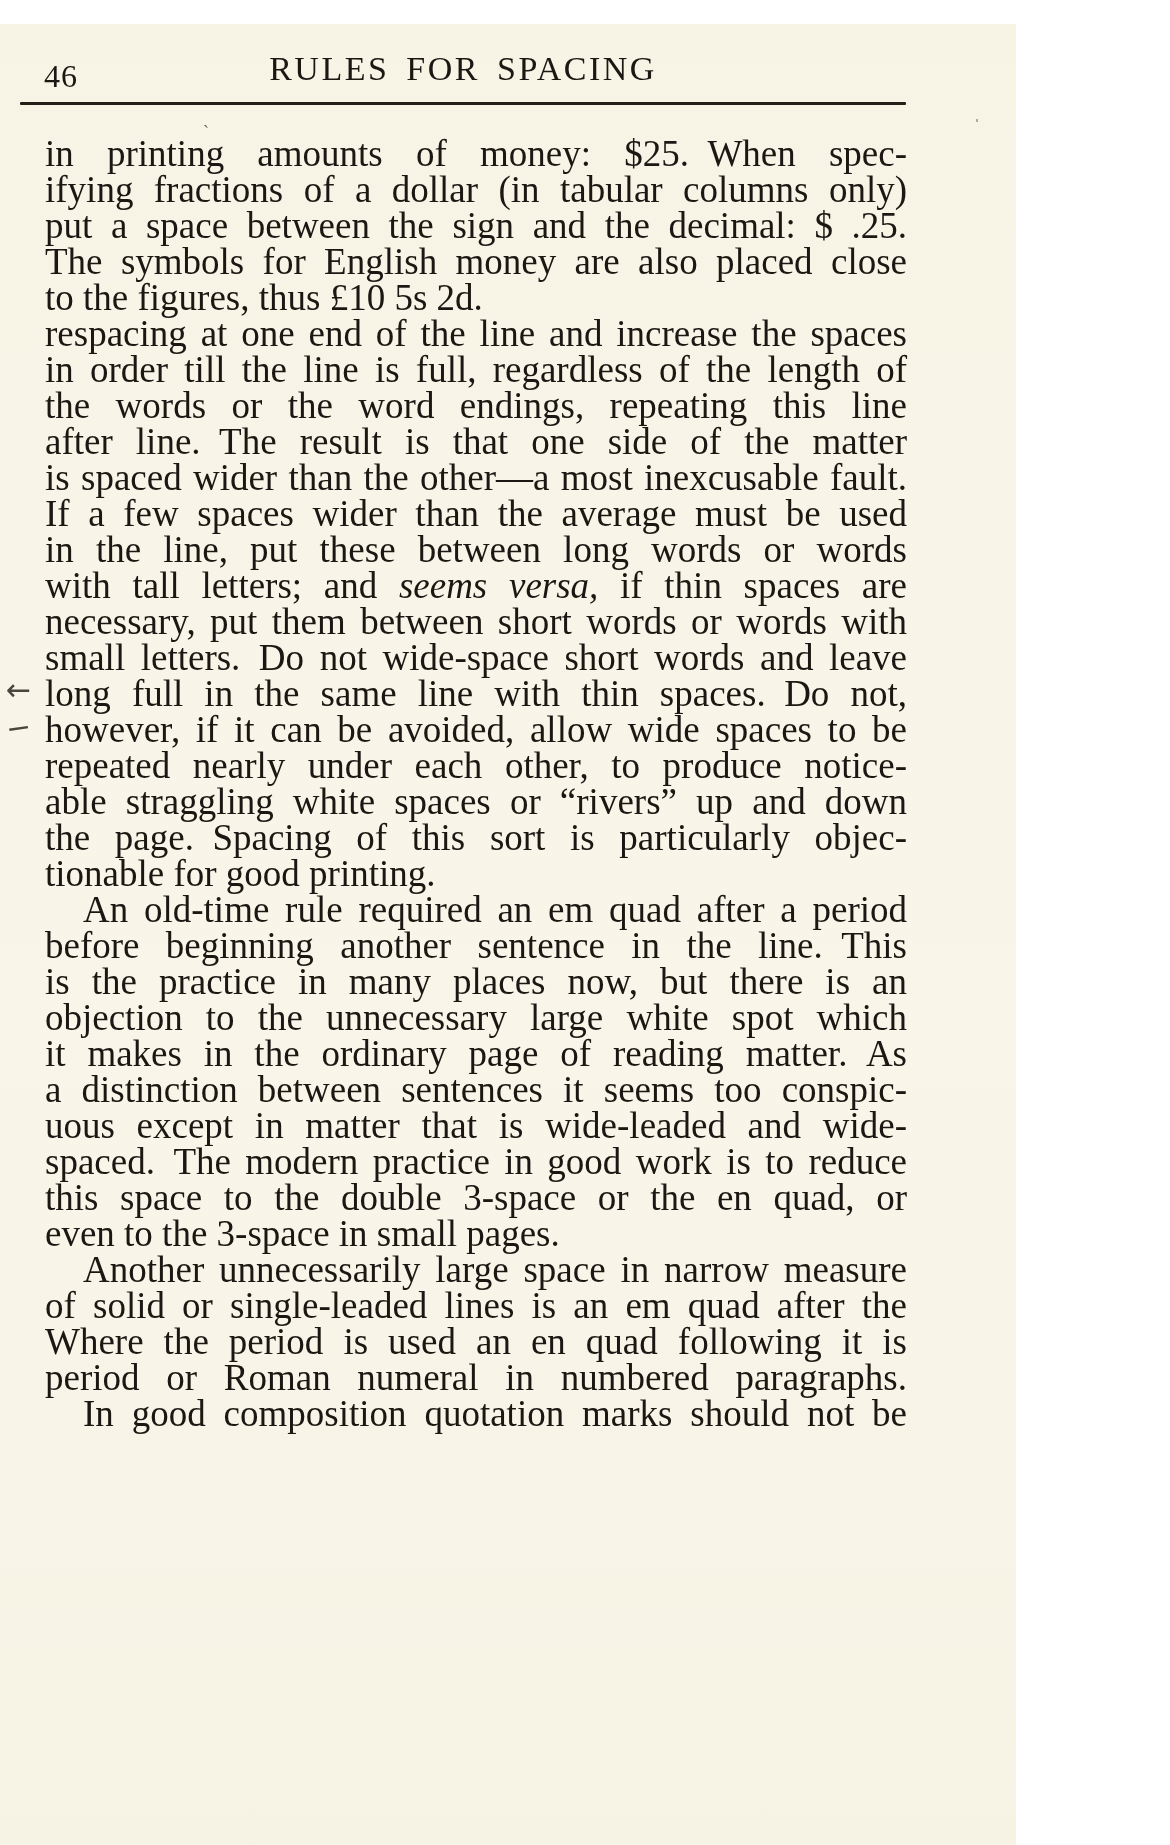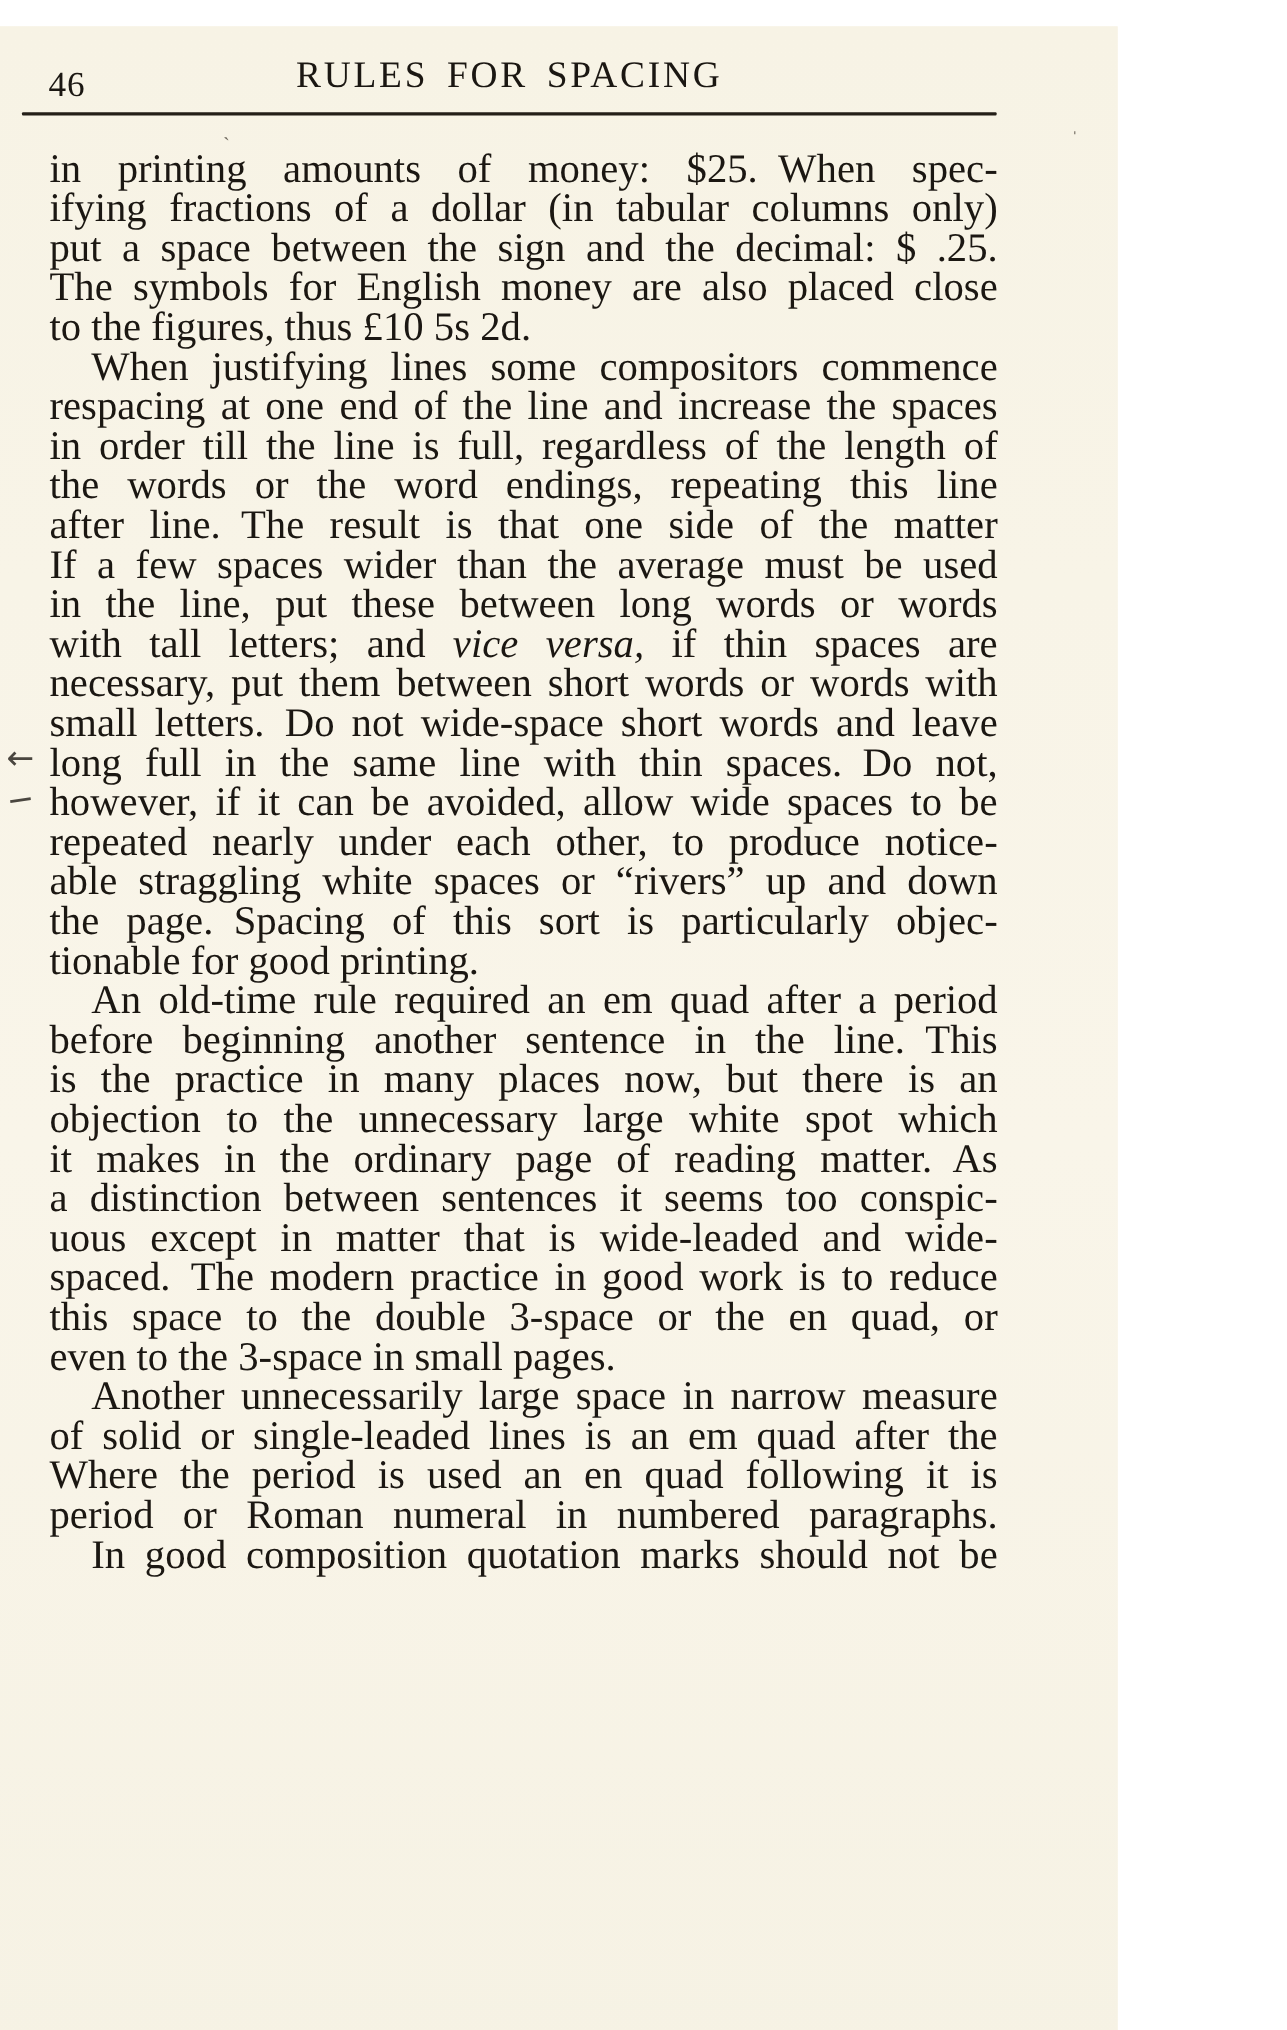--- a/index.html
+++ b/index.html
@@ -97,28 +97,28 @@
   </div>
 
   <div class="header-rule"></div>
 
   <div class="body-text">
       <div class="line"><span>in printing amounts of money: $25. When spec-</span></div>
       <div class="line"><span>ifying fractions of a dollar (in tabular columns only)</span></div>
       <div class="line"><span>put a space between the sign and the decimal: $ .25.</span></div>
       <div class="line"><span>The symbols for English money are also placed close</span></div>
       <div class="line last"><span>to the figures, thus £10 5s 2d.</span></div>
-      <div class="line indent"><span>When justifying lines some compositors commence</span></div>
       <div class="line"><span>respacing at one end of the line and increase the spaces</span></div>
       <div class="line"><span>in order till the line is full, regardless of the length of</span></div>
       <div class="line"><span>the words or the word endings, repeating this line</span></div>
       <div class="line"><span>after line. The result is that one side of the matter</span></div>
+      <div class="line"><span>is spaced wider than the other—a most inexcusable fault.</span></div>
       <div class="line"><span>If a few spaces wider than the average must be used</span></div>
       <div class="line"><span>in the line, put these between long words or words</span></div>
-      <div class="line"><span>with tall letters; and </span><i>vice versa,</i><span> if thin spaces are</span></div>
+      <div class="line"><span>with tall letters; and </span><i>seems versa,</i><span> if thin spaces are</span></div>
       <div class="line"><span>necessary, put them between short words or words with</span></div>
       <div class="line"><span>small letters. Do not wide-space short words and leave</span></div>
       <div class="line"><span>long full in the same line with thin spaces. Do not,</span></div>
       <div class="line"><span>however, if it can be avoided, allow wide spaces to be</span></div>
       <div class="line"><span>repeated nearly under each other, to produce notice-</span></div>
       <div class="line"><span>able straggling white spaces or “rivers” up and down</span></div>
       <div class="line"><span>the page. Spacing of this sort is particularly objec-</span></div>
       <div class="line last"><span>tionable for good printing.</span></div>
       <div class="line indent"><span>An old-time rule required an em quad after a period</span></div>
       <div class="line"><span>before beginning another sentence in the line. This</span></div>

